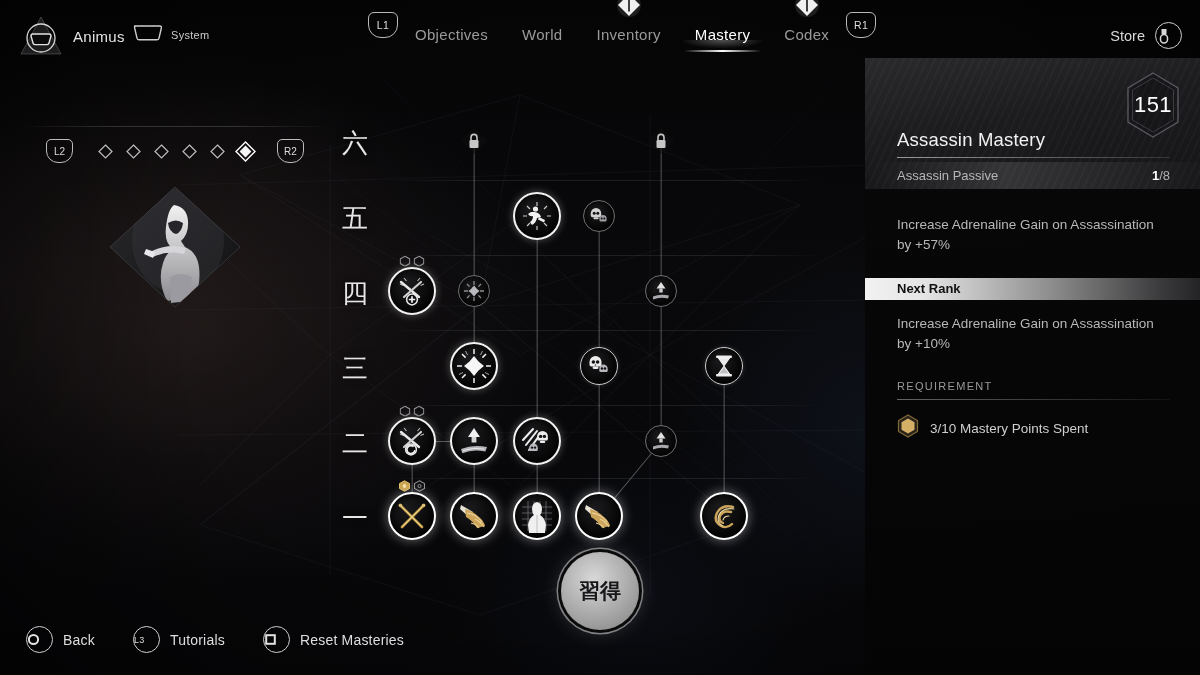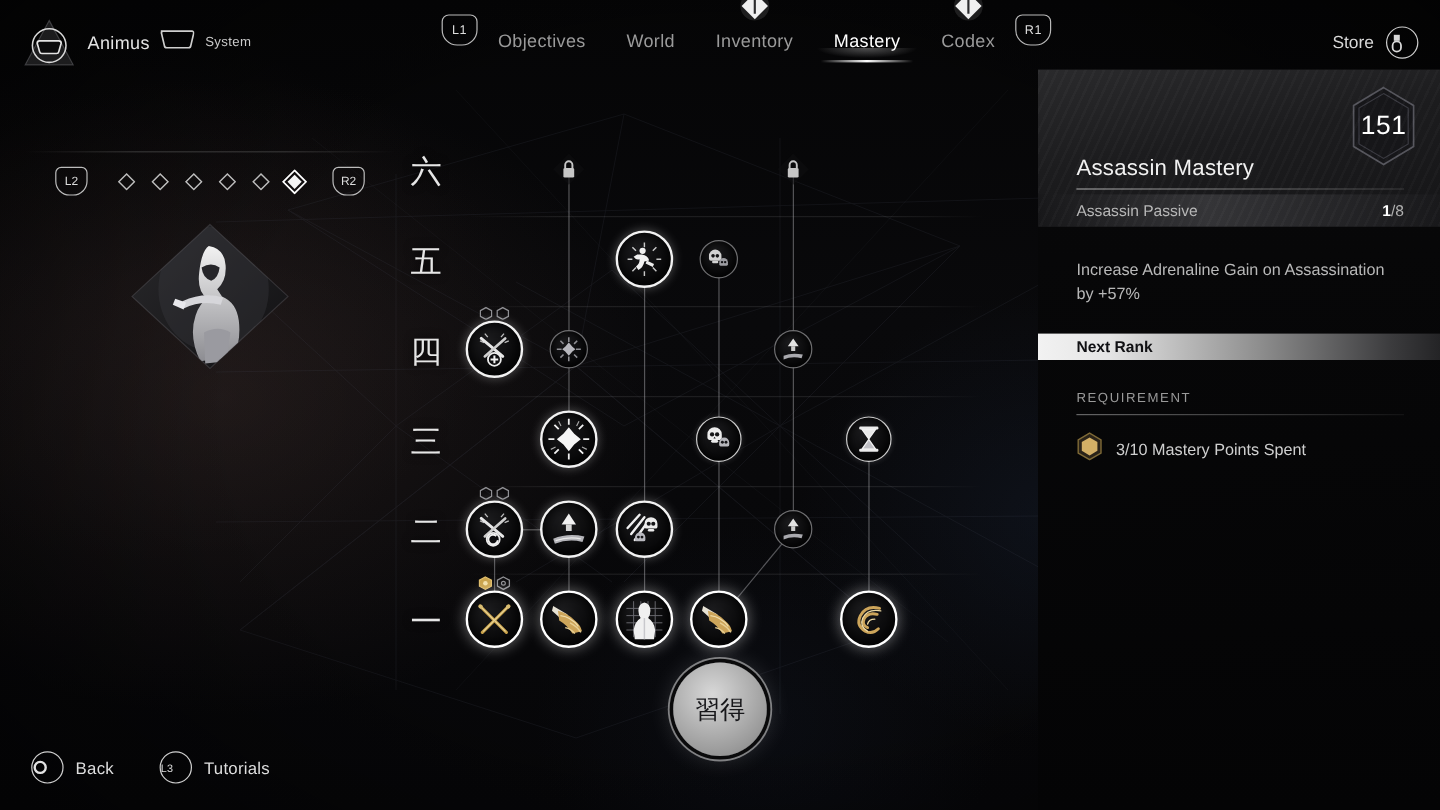--- a/index.html
+++ b/index.html
@@ -133,21 +133,21 @@
   }
   .emblem {
     position:absolute; left:600px; top:591px; transform:translate(-50%,-50%);
     width:78px; height:78px; border-radius:50%;
     background:radial-gradient(circle at 42% 34%, #d8d8d8, #9b9b9b 70%, #7e7e7e 100%);
     display:flex; align-items:center; justify-content:center;
     box-shadow:0 0 0 3px #0a0a0b, 0 0 0 4.5px rgba(215,215,215,.55), 0 0 22px rgba(255,255,255,.20);
   }
   .emblem-kanji {
     font-family:"DejaVu Sans", sans-serif; font-size:21px; line-height:.96;
-    color:#17171a; text-align:center; font-weight:400; letter-spacing:0;
+    color:#17171a; text-align:center; font-weight:700; letter-spacing:0;
   }
 
   
   .right-panel {
     position:absolute; right:0; top:58px; width:335px; height:617px; z-index:18;
     background:linear-gradient(180deg, rgba(8,8,9,.97), rgba(4,4,5,.99));
   }
   .rp-head {
     position:relative; height:131px;
     background:linear-gradient(170deg, #2a2a2c 0%, #1c1c1e 45%, #151517 100%);
@@ -671,20 +671,21 @@
       </span>
     </div>
   </div>
 
   <div class="rp-desc">Increase Adrenaline Gain on Assassination by +57%</div>
 
   <div class="rp-nextbar">
     <span>Next Rank</span>
   </div>
 
+  <div class="rp-desc" style="padding-top:14px;">Increase Adrenaline Gain on Assassination by +10%</div>
 
   <div class="rp-sectionlabel">REQUIREMENT</div>
   <div class="rp-rule"></div>
 
   <div class="rp-req">
     <span>
       <svg width="22" height="24" viewBox="0 0 22 24">
         <path d="M11 1 L20.5 6.5 V17.5 L11 23 L1.5 17.5 V6.5 Z" fill="#2a2319" stroke="#7e6936" stroke-width="1.2"></path>
         <path d="M11 4.5 L17.5 8.3 V15.7 L11 19.5 L4.5 15.7 V8.3 Z" fill="#d4b066"></path>
       </svg>
@@ -704,13 +705,21 @@
     <span class="bb-label">Back</span>
   </div>
 
   <div class="bb-item">
     <span class="btn-circle">
       <span style="font-size:9px;color:#dcdcdc;letter-spacing:.3px;">L3</span>
     </span>
     <span class="bb-label">Tutorials</span>
   </div>
 
+  <div class="bb-item">
+    <span class="btn-circle">
+      <svg width="13" height="13" viewBox="0 0 13 13">
+          <rect x="2.2" y="2.2" width="8.6" height="8.6" fill="none" stroke="#e2e2e2" stroke-width="2"></rect>
+        </svg>
+    </span>
+    <span class="bb-label">Reset Masteries</span>
+  </div>
 </div>
 
 </body></html>

